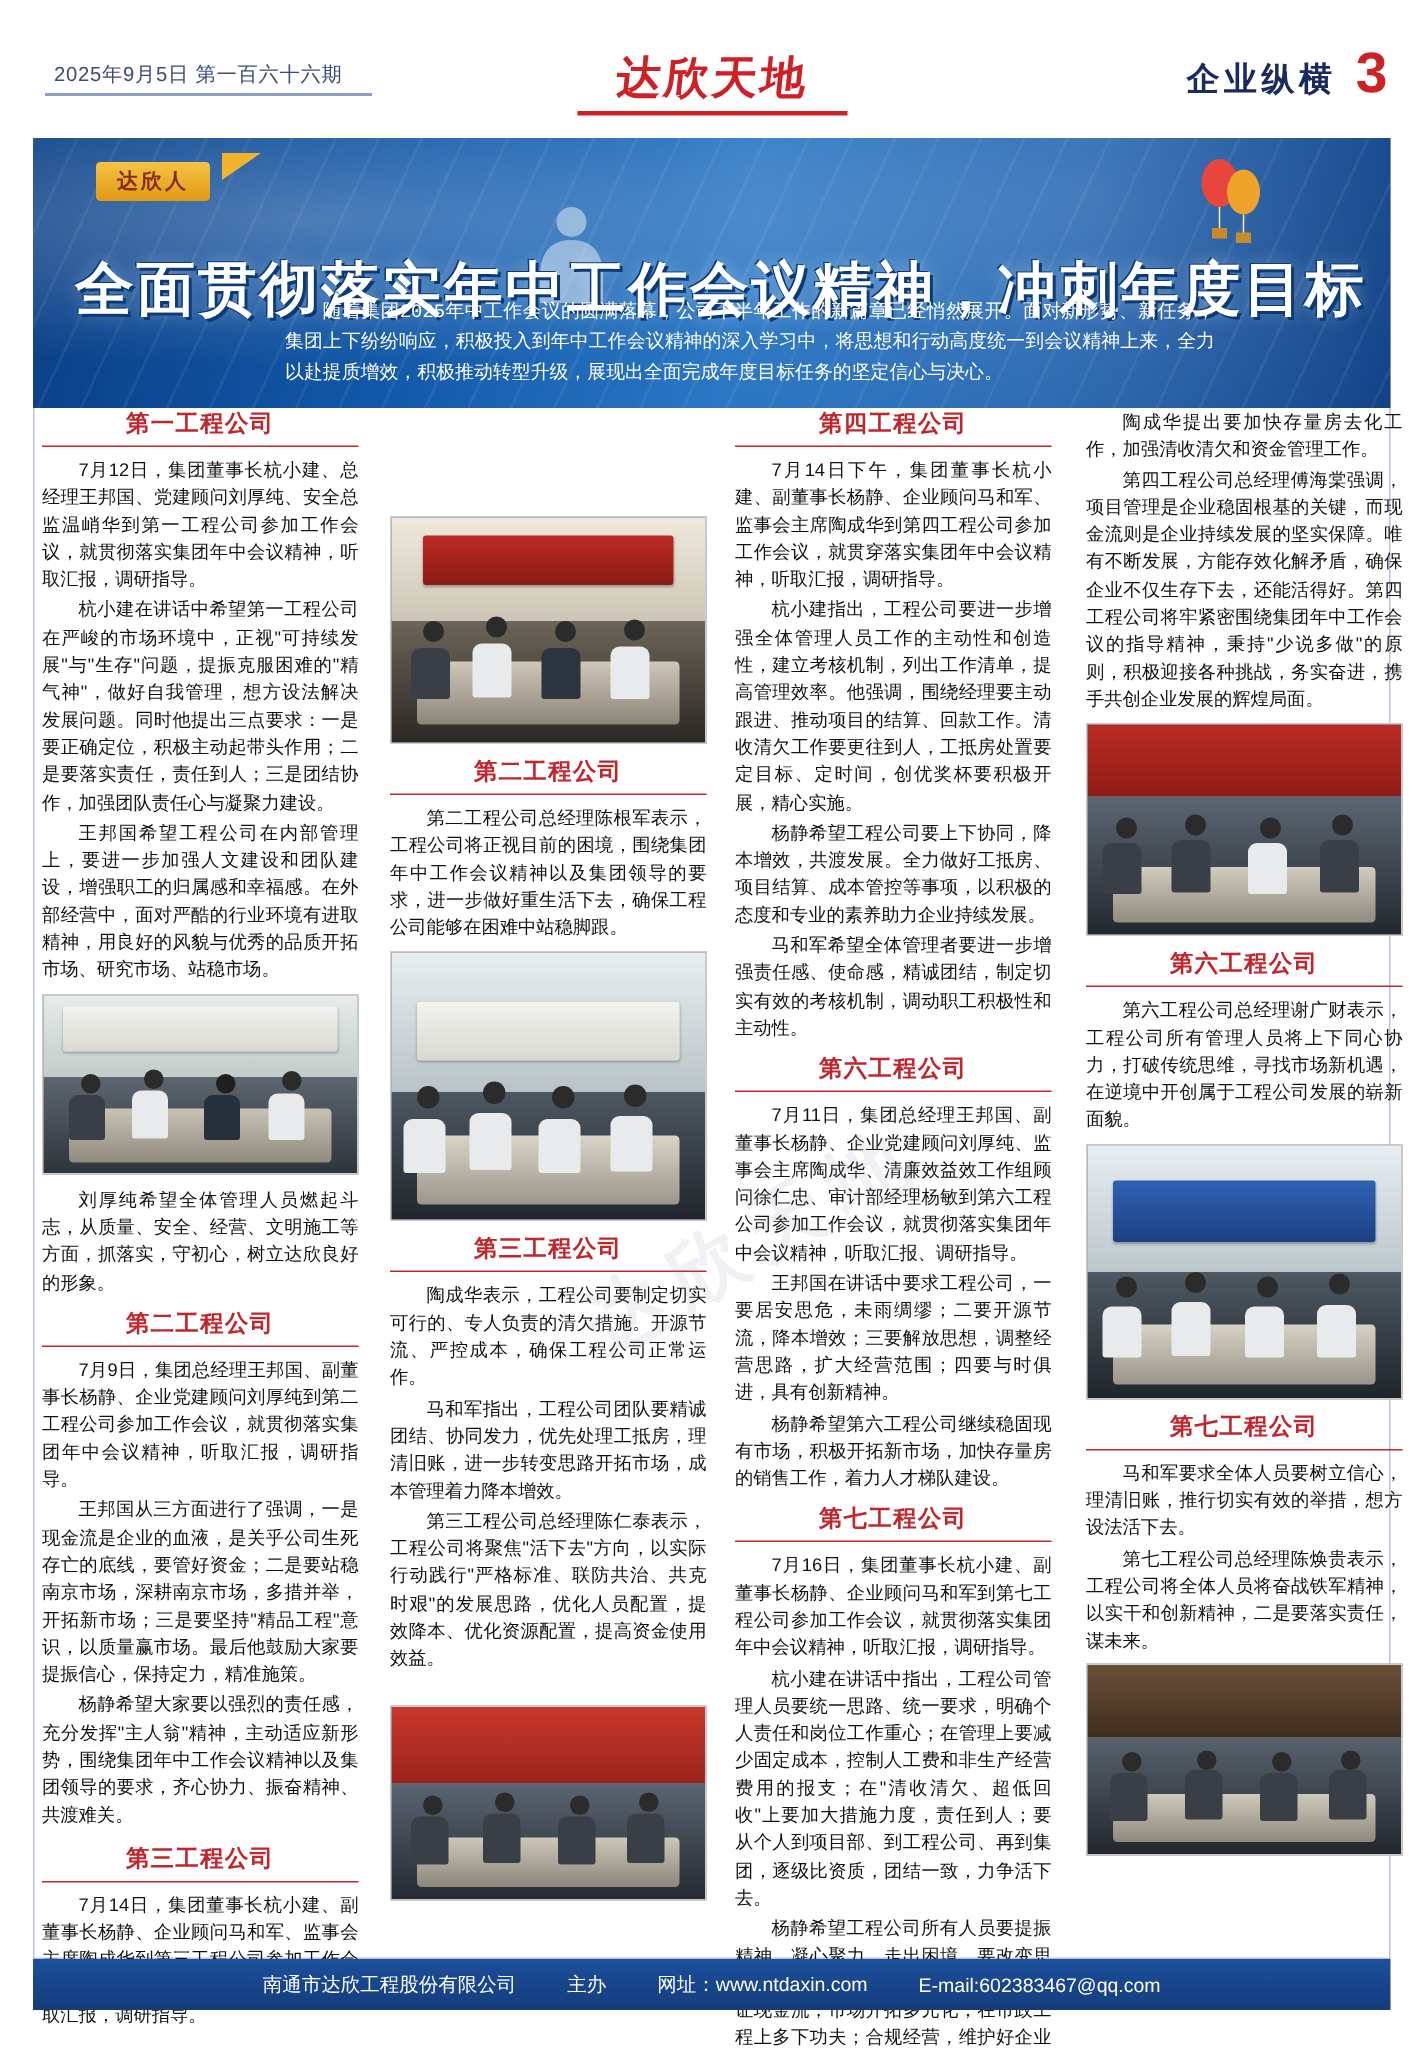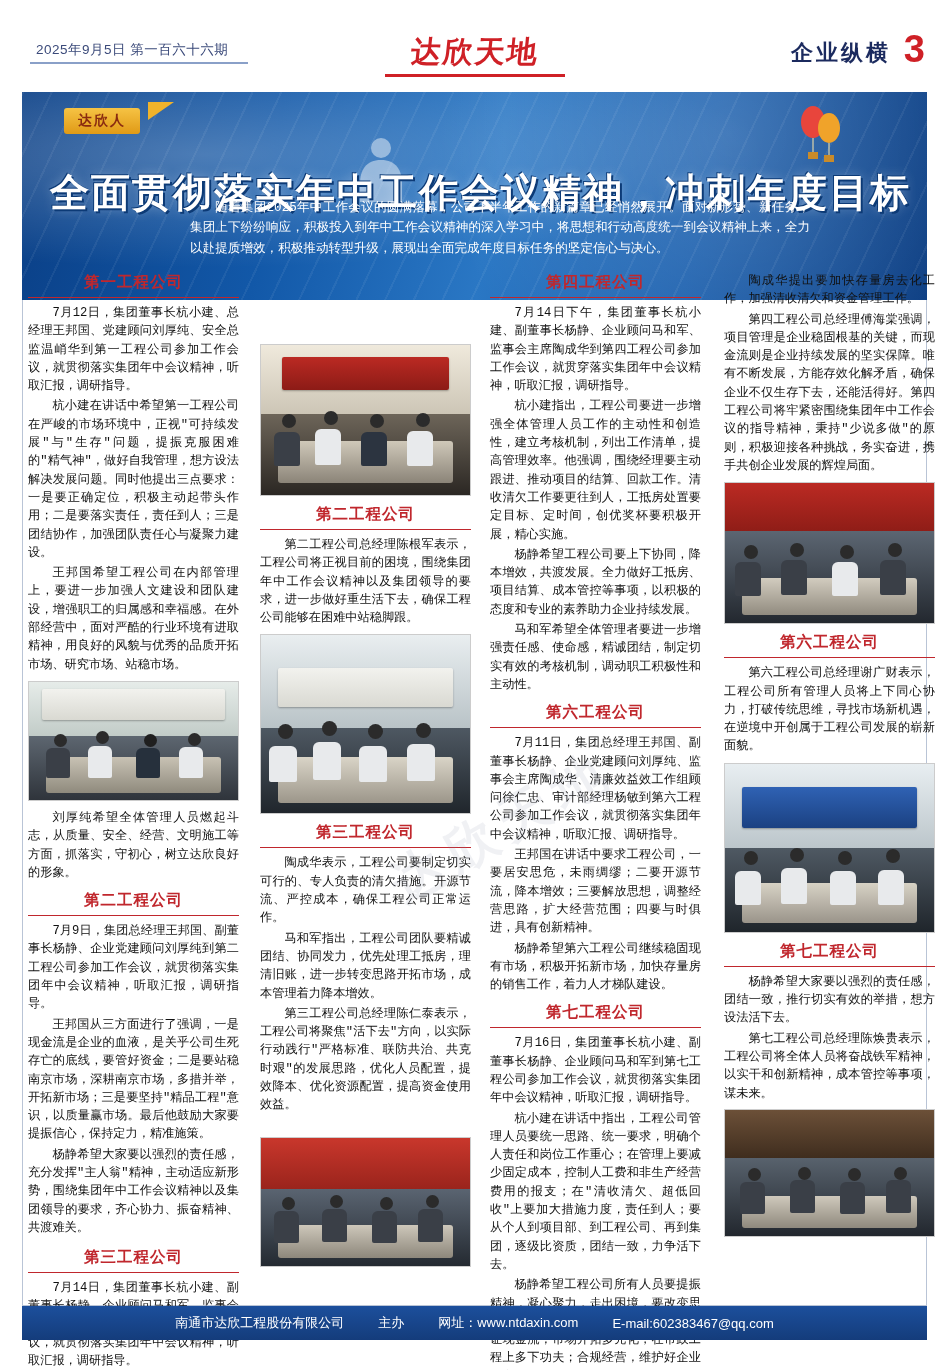--- a/index.html
+++ b/index.html
@@ -73,21 +73,21 @@
     font-weight: bold;
     color: #cf2026;
     font-family: "Liberation Sans", sans-serif;
   }
 
   
   .banner {
     position: absolute;
     left: 22px; top: 92px;
     width: 905px;
-    height: 208px;
+    height: 180px;
     background:
       radial-gradient(ellipse at 20% 30%, rgba(255,255,255,0.25), rgba(255,255,255,0) 55%),
       linear-gradient(100deg, #0a3f86 0%, #1258a8 28%, #2a77c4 52%, #1a5fae 74%, #0b3d82 100%);
     overflow: hidden;
   }
   .banner::after {
     content: "";
     position: absolute;
     left: 0; top: 0; right: 0; bottom: 0;
     background:
@@ -189,21 +189,21 @@
     background: #c0272d;
     margin: 0 0 6px 0;
   }
   p.txt {
     margin: 0 0 2px 0;
     font-size: 12.2px;
     line-height: 1.5;
     color: #111111;
     text-align: justify;
     text-indent: 2em;
-    font-family: Liberation Mono, monospace;
+    font-family: Liberation Sans, sans-serif;
   }
 
   
   .photo {
     position: relative;
     margin: 7px 0 8px 0;
     border: 1px solid #ccc;
     overflow: hidden;
     background: #7c8794;
   }
@@ -485,22 +485,22 @@
         <div class="head" style="left:31%;top:50%;width:14px;height:14px;"></div>
         <div class="body-w" style="left:27%;top:62%;width:26px;height:36px;"></div>
         <div class="head" style="left:54%;top:52%;width:14px;height:14px;"></div>
         <div class="body-w" style="left:50%;top:64%;width:26px;height:34px;"></div>
         <div class="head" style="left:77%;top:51%;width:14px;height:14px;"></div>
         <div class="body-w" style="left:73%;top:63%;width:26px;height:35px;"></div>
       </div>
 
       <div class="sec-head" style="margin-top:4px;">第七工程公司</div>
       <div class="sec-rule"></div>
-      <p class="txt">杨静希望大家要以强烈的责任感，团结一致，推行切实有效的举措，想方设法活下去。</p>
-      <p class="txt">第七工程公司总经理陈焕贵表示，工程公司将全体人员将奋战铁军精神，以实干和创新精神，成本管控等事项，谋未来。</p>
+      <p class="txt">马和军要求全体人员要树立信心，理清旧账，推行切实有效的举措，想方设法活下去。</p>
+      <p class="txt">第七工程公司总经理陈焕贵表示，工程公司将全体人员将奋战铁军精神，以实干和创新精神，二是要落实责任，谋未来。</p>
 
       <div class="photo" style="height:126px;margin-top:6px;">
         <div class="sky" style="height:38%;background:linear-gradient(180deg,#6c5038,#3f2d1e);"></div>
         <div class="floor" style="height:62%;background:linear-gradient(180deg,#58626d,#22272e);"></div>
         <div class="table" style="bottom:6%;height:26%;background:linear-gradient(180deg,#cfc9bc,#8f897d);"></div>
         <div class="head" style="left:11%;top:46%;width:13px;height:13px;"></div>
         <div class="body-sh" style="left:7%;top:57%;width:25px;height:32px;"></div>
         <div class="head" style="left:35%;top:45%;width:13px;height:13px;"></div>
         <div class="body-sh" style="left:31%;top:56%;width:25px;height:33px;"></div>
         <div class="head" style="left:59%;top:46%;width:13px;height:13px;"></div>

